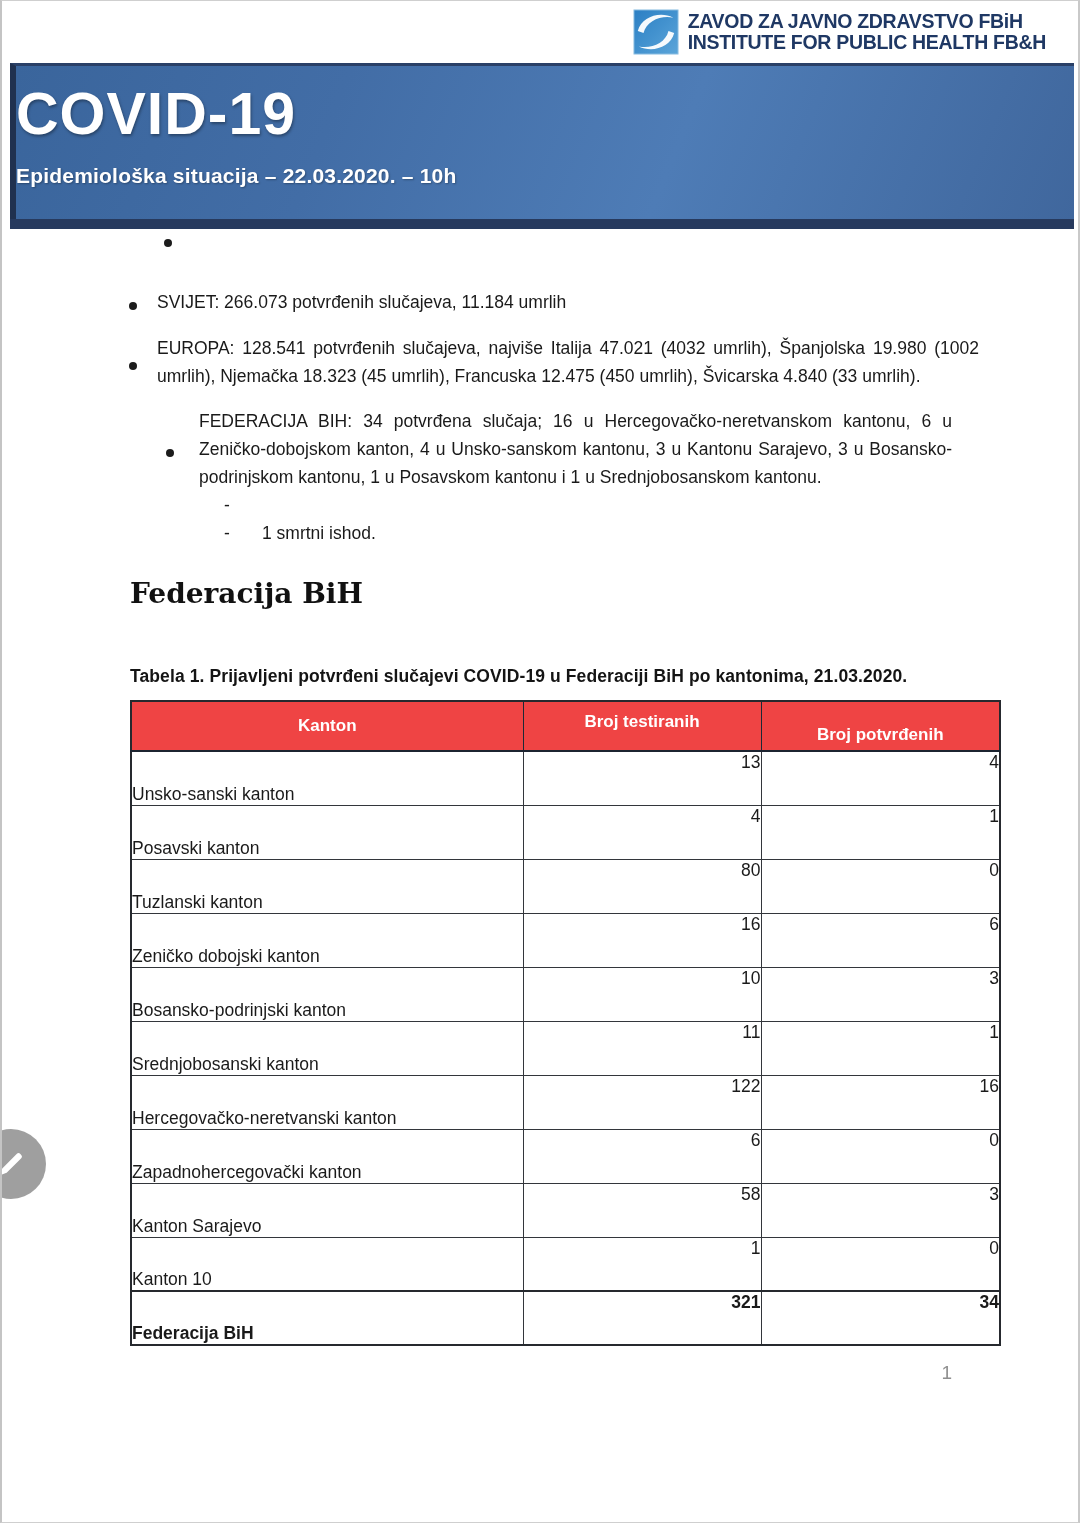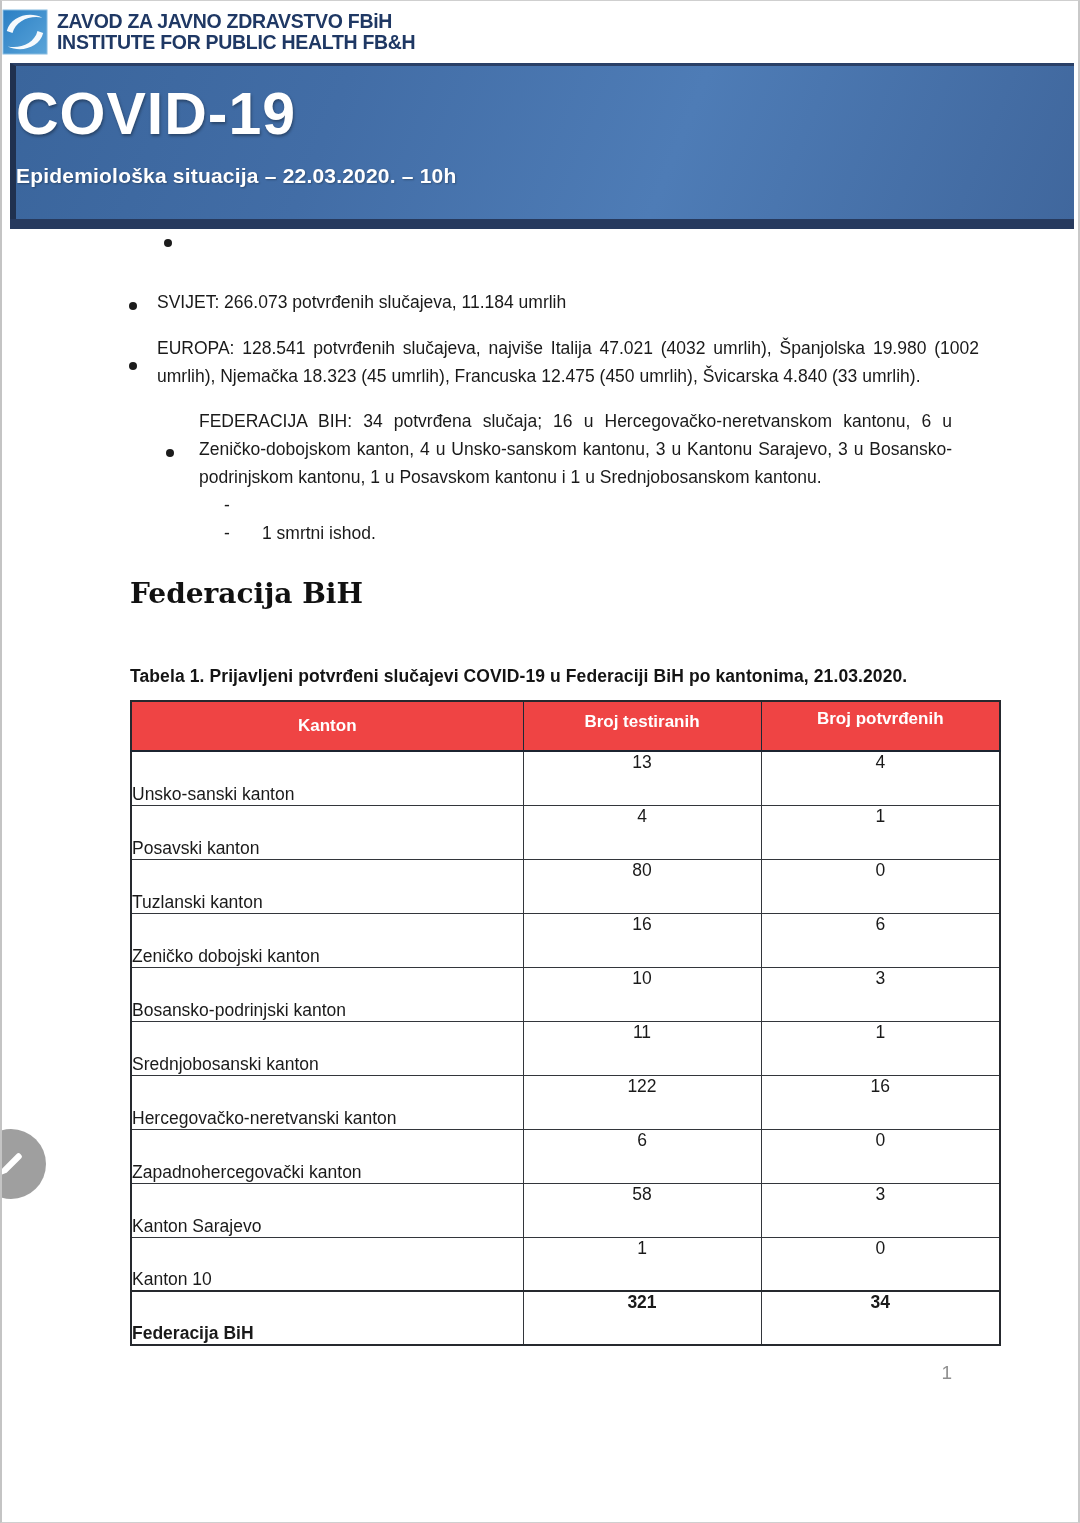--- a/index.html
+++ b/index.html
@@ -11,21 +11,21 @@
     color:#1c1c1c;
     box-sizing:border-box;
     border:1px solid #cfcfcf;
     border-left:2px solid #c4c4c4;
     border-right:2px solid #c9c9c9;
     overflow:hidden;
   }
   
   .top-band{
     height:62px;
-    display:flex;align-items:center;justify-content:flex-start;
+    display:flex;align-items:center;justify-content:flex-end;
     padding-right:32px;
   }
   .logo-wrap{display:flex;align-items:center;gap:9px;}
   .logo-square{width:46px;height:46px;flex:0 0 auto;}
   .logo-text{
     color:#1f3864;font-weight:700;font-size:19.5px;line-height:21px;
     letter-spacing:-0.3px;white-space:nowrap;
   }
   
   .banner{
@@ -95,27 +95,27 @@
   table.kantoni col.c1{width:392px;}
   table.kantoni col.c2{width:238px;}
   table.kantoni col.c3{width:239px;}
   table.kantoni th{
     background:#ef4444;color:#ffffff;font-weight:700;font-size:17px;
     border:1px solid #1c2835;border-bottom:2px solid #1c2430;
     height:50px;box-sizing:border-box;padding:0;
   }
   table.kantoni th.h1{vertical-align:middle;}
   table.kantoni th.h2{vertical-align:bottom;padding-bottom:18px;}
-  table.kantoni th.h3{vertical-align:top;padding-top:7px;}
+  table.kantoni th.h3{vertical-align:top;padding-top:23px;}
   table.kantoni td{
     border:1px solid #33363b;
     height:54px;box-sizing:border-box;padding:0;
   }
   td.kname{vertical-align:bottom;text-align:left;padding:0 0 7px 12px;}
-  td.knum{vertical-align:top;text-align:center;padding-top:11px;}
+  td.knum{vertical-align:top;text-align:right;padding-top:11px;}
   tr.total td{font-weight:700;}
   tr.total td.knum{padding-top:0;}
   tr.total{border-top:2px solid #26292e;}
   
   .page-num{
     width:869px;margin:16px 0 0 128px;
     text-align:right;padding-right:47px;box-sizing:border-box;
     color:#8f8f8f;font-size:19px;
   }
   

